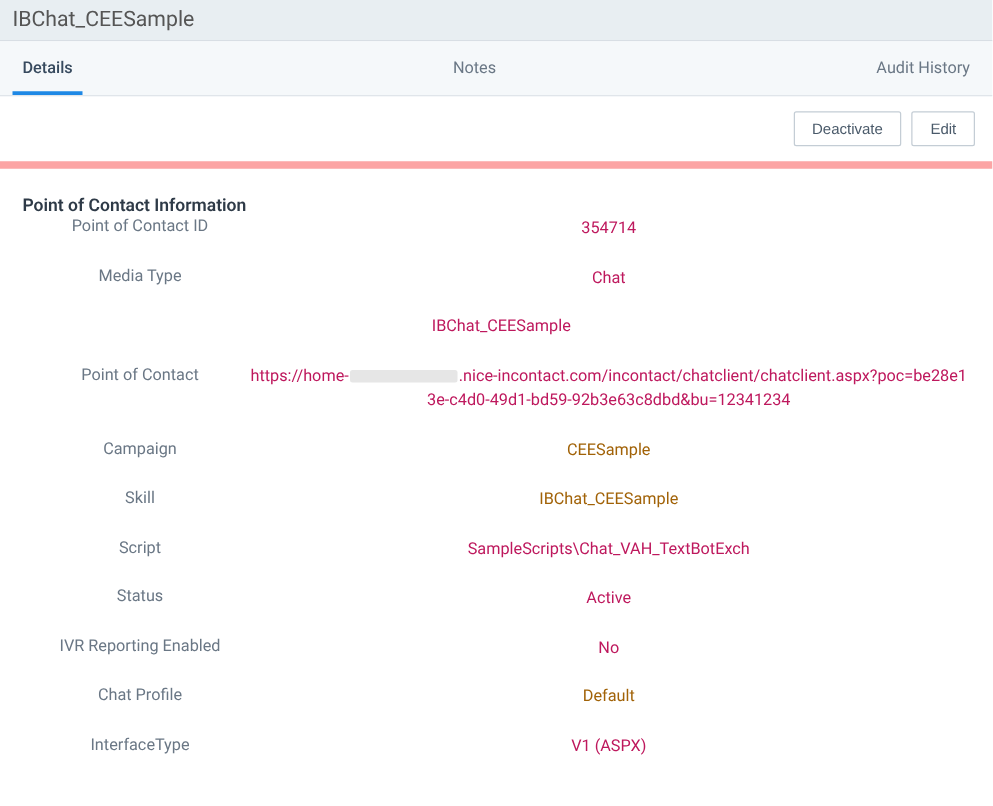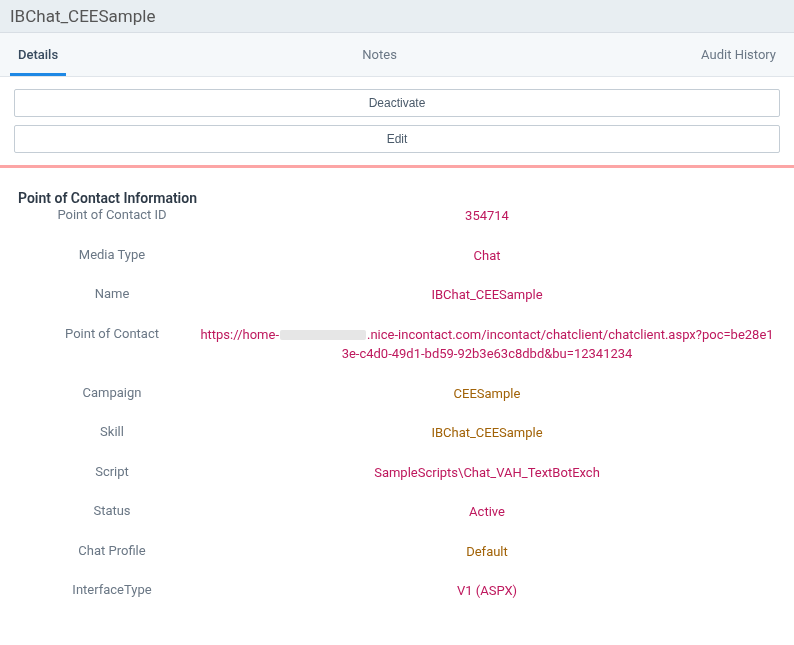--- a/index.html
+++ b/index.html
@@ -51,22 +51,21 @@
       right: 0;
       bottom: 0;
       height: 3px;
       background: #1e88e5;
     }
     .action-bar {
       display: flex;
       justify-content: flex-end;
       gap: 8px;
       padding: 12px 14px;
-      border-bottom: 3px solid #fca5a5;
-      flex-direction: column;
+      border-bottom: 6px solid #fca5a5;
     }
     .btn {
       background: #fff;
       border: 1px solid #c4cdd5;
       color: #4a5a6a;
       padding: 6px 14px;
       font-size: 12px;
       cursor: pointer;
       border-radius: 2px;
     }
@@ -146,21 +145,20 @@
       <div class="field-label">Point of Contact ID</div>
       <div class="field-value">354714</div>
     </div>
 
     <div class="field">
       <div class="field-label">Media Type</div>
       <div class="field-value">Chat</div>
     </div>
 
     <div class="field">
-      <div class="field-label">Name</div>
       <div class="field-value">IBChat_CEESample</div>
     </div>
 
     <div class="field">
       <div class="field-label">Point of Contact</div>
       <div class="field-value">
         <span>https://home-</span><span class="redacted"></span><span>.nice-incontact.com/incontact/chatclient/chatclient.aspx?poc=be28e13e-c4d0-49d1-bd59-92b3e63c8dbd&amp;bu=12341234</span>
       </div>
     </div>
 
@@ -177,20 +175,24 @@
     <div class="field">
       <div class="field-label">Script</div>
       <div class="field-value">SampleScripts\Chat_VAH_TextBotExch</div>
     </div>
 
     <div class="field">
       <div class="field-label">Status</div>
       <div class="field-value">Active</div>
     </div>
 
+    <div class="field">
+      <div class="field-label">IVR Reporting Enabled</div>
+      <div class="field-value">No</div>
+    </div>
 
     <div class="field">
       <div class="field-label">Chat Profile</div>
       <div class="field-value link">Default</div>
     </div>
 
     <div class="field">
       <div class="field-label">InterfaceType</div>
       <div class="field-value">V1 (ASPX)</div>
     </div>

